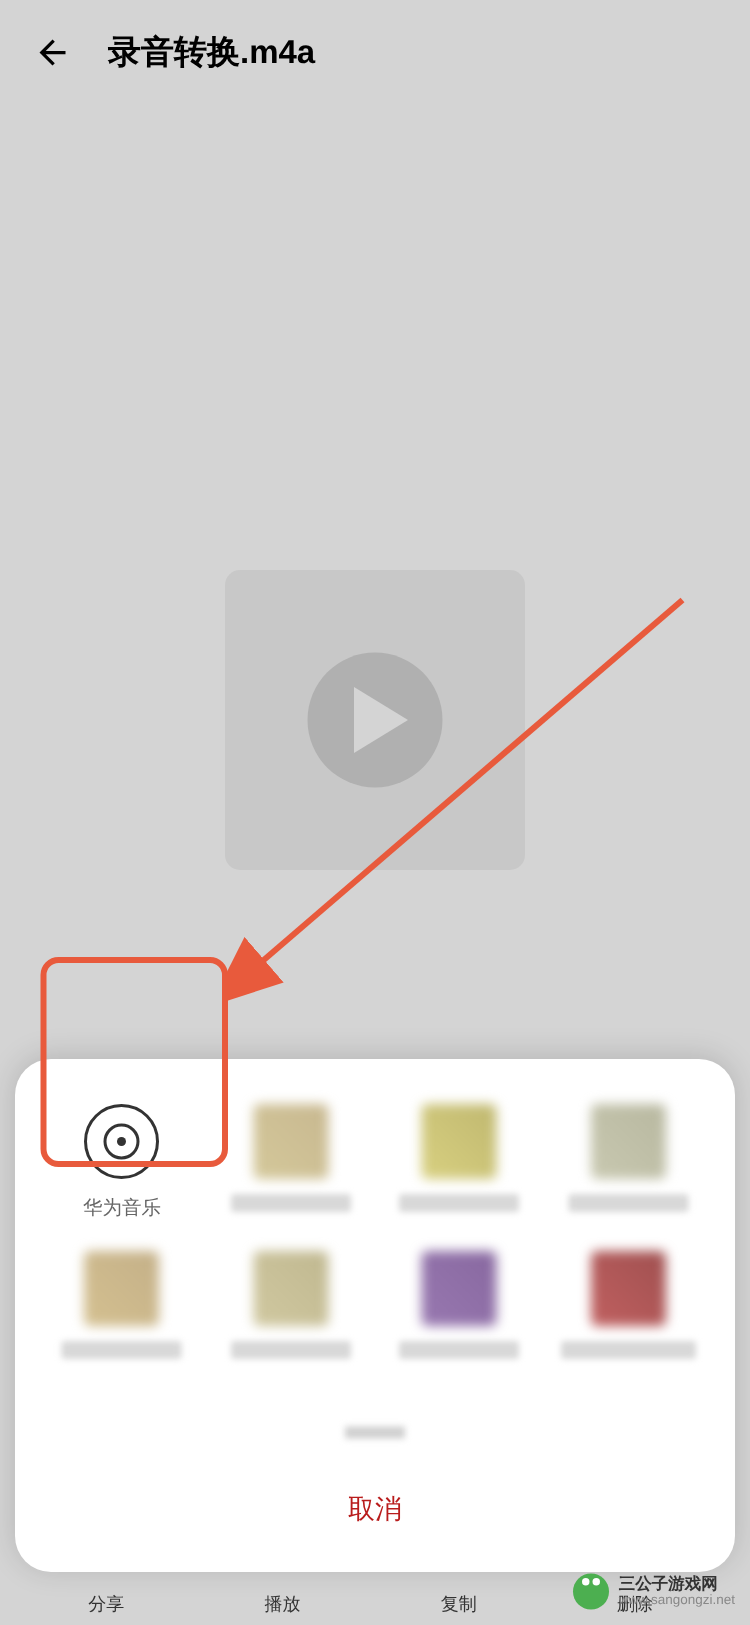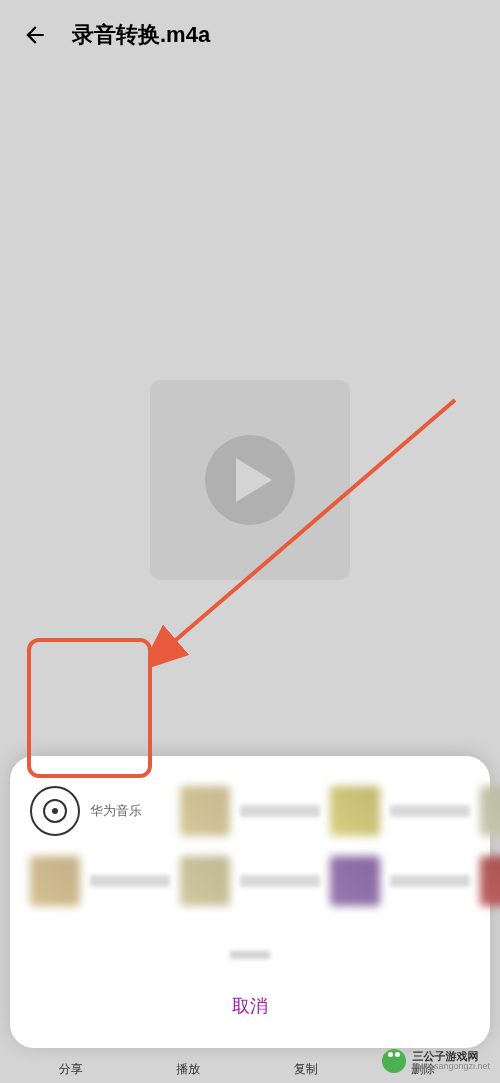--- a/index.html
+++ b/index.html
@@ -95,21 +95,21 @@
       box-shadow: 0 -2px 20px rgba(0,0,0,0.15);
     }
     .share-grid {
       display: grid;
       grid-template-columns: repeat(4, 1fr);
       gap: 20px 10px;
       margin-bottom: 45px;
     }
     .share-item {
       display: flex;
-      flex-direction: row;
+      flex-direction: column;
       align-items: center;
       gap: 10px;
     }
     .share-icon {
       width: 50px;
       height: 50px;
       border-radius: 50%;
       display: flex;
       align-items: center;
       justify-content: center;
@@ -165,21 +165,21 @@
     .indicator {
       width: 40px;
       height: 8px;
       background: #d0d0d0;
       filter: blur(2px);
       margin: 0 auto 25px auto;
     }
     .cancel-btn {
       text-align: center;
       font-size: 18px;
-      color: #a21caf;
+      color: #b91c1c;
       padding: 10px;
     }
     .bottom-tabs {
       position: absolute;
       bottom: 5px;
       left: 0;
       right: 6px;
       display: flex;
       justify-content: space-around;
       padding: 0 12px;

